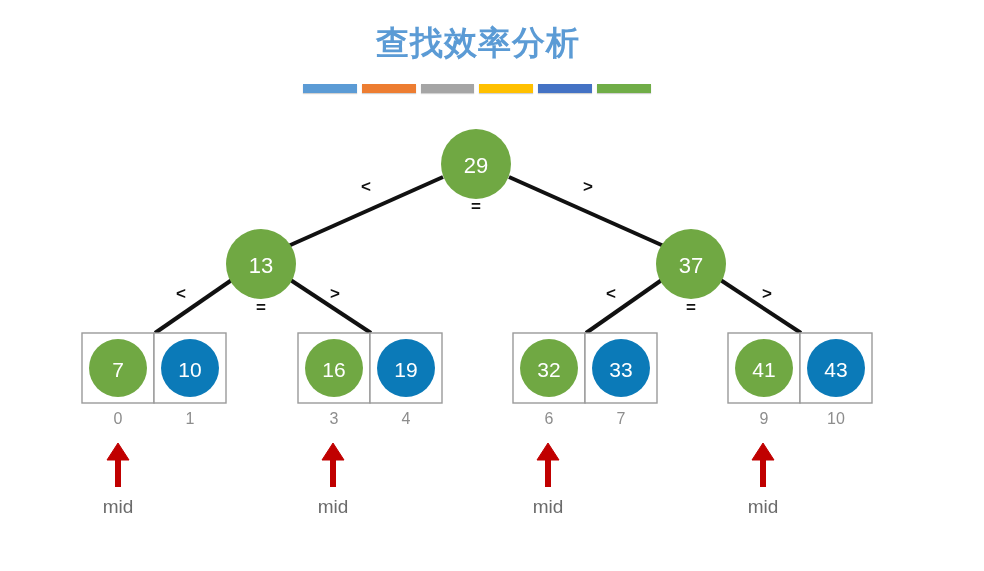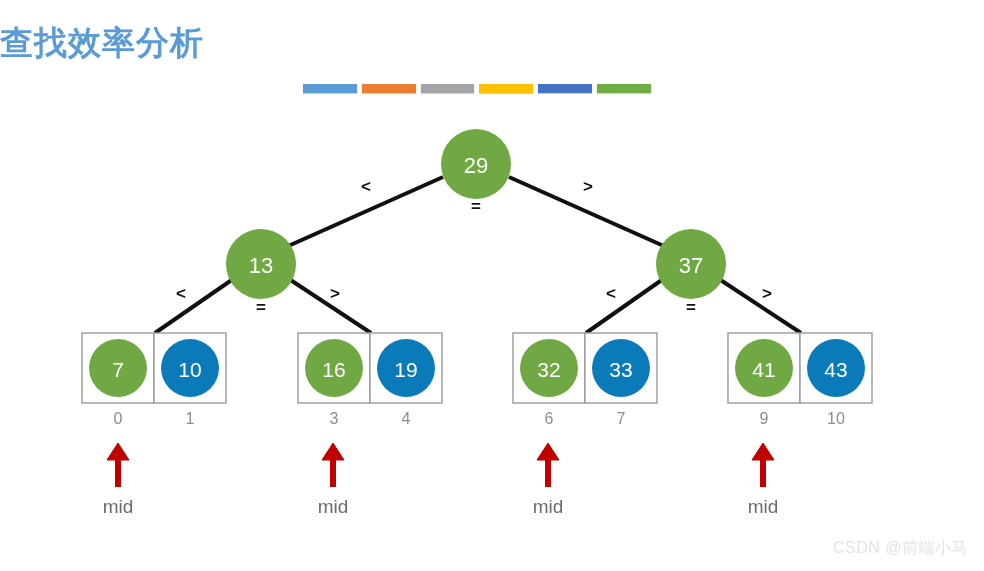--- a/index.html
+++ b/index.html
@@ -17,21 +17,21 @@
     background: #ffffff;
     overflow: hidden;
   }
 
   
   #title {
     position: absolute;
     left: 0;
     top: 22px;
     width: 956px;
-    text-align: left;
+    text-align: center;
     font-size: 33px;
     font-weight: bold;
     color: #5b9bd5;
     letter-spacing: 1px;
     line-height: 42px;
   }
 
   
   #bar-strip {
     position: absolute;
@@ -217,15 +217,14 @@
         <text x="333" y="506" class="mid-label">mid</text>
         <line x1="548" y1="487" x2="548" y2="458" class="mid-shaft"></line>
         <polygon points="537,460 548,443 559,460" class="mid-arrow"></polygon>
         <text x="548" y="506" class="mid-label">mid</text>
         <line x1="763" y1="487" x2="763" y2="458" class="mid-shaft"></line>
         <polygon points="752,460 763,443 774,460" class="mid-arrow"></polygon>
         <text x="763" y="506" class="mid-label">mid</text>
       </g>
   </svg>
 
-  <div id="watermark">CSDN @前端小马</div>
 
 </div>
 
 </body></html>

